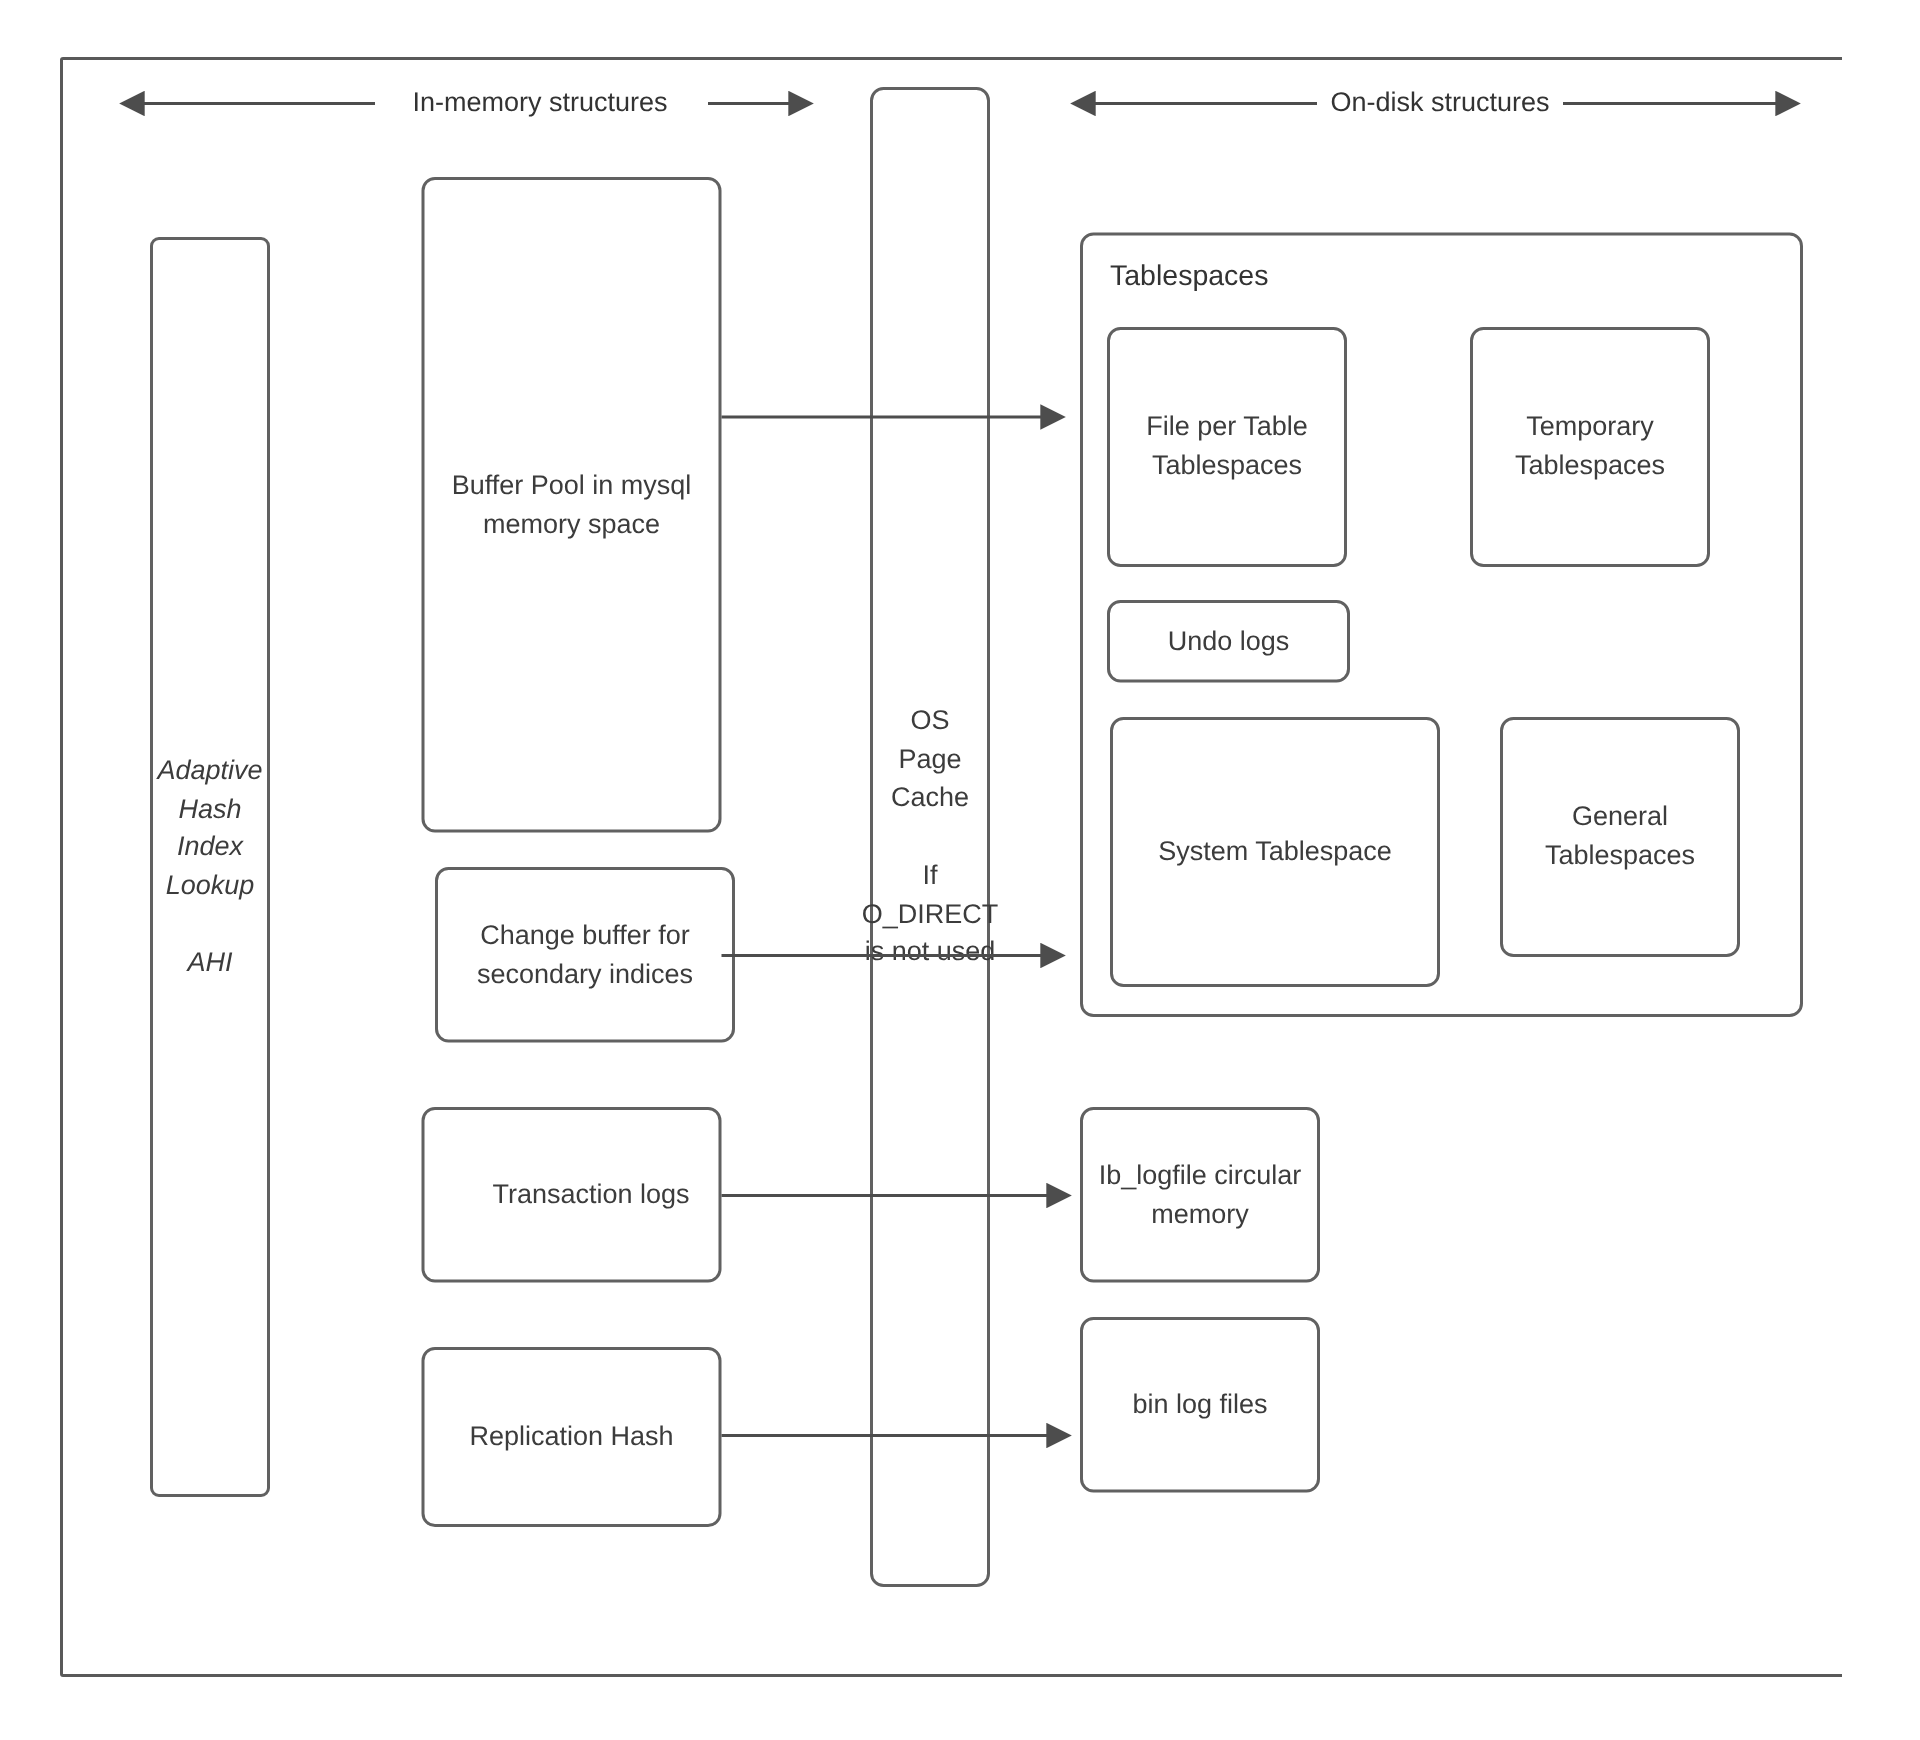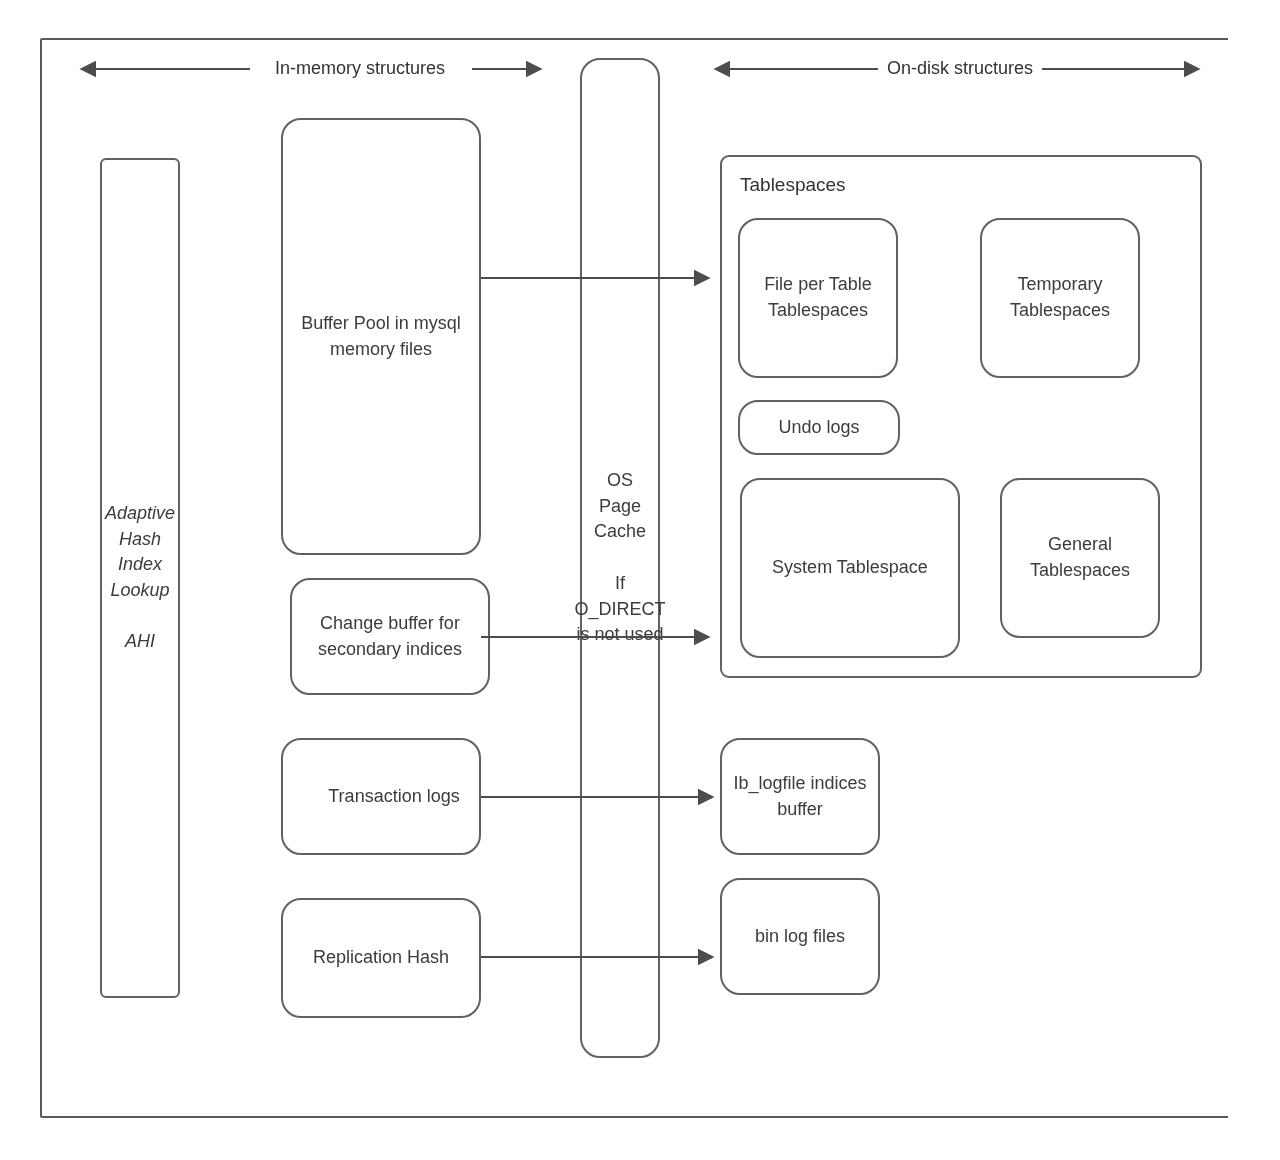--- a/index.html
+++ b/index.html
@@ -17,21 +17,21 @@
     left: 40px; top: 38px;
     width: 1196px; height: 1080px;
     border: 2px solid #595959;
     border-radius: 2px;
     box-sizing: border-box;
     background: #ffffff;
   }
   .node {
     position: absolute;
     border: 2px solid #616161;
-    border-radius: 20px;
+    border-radius: 9px;
     background: #ffffff;
     box-sizing: border-box;
     display: flex;
     flex-direction: column;
     align-items: center;
     justify-content: center;
     text-align: center;
     font-size: 18px;
     line-height: 1.42;
     color: #3c3c3c;
@@ -91,21 +91,21 @@
   <div class="container-box" id="tablespaces-box"></div>
   <div id="tablespaces-title">Tablespaces</div>
 
   <div class="node" id="ahi">
     <div>Adaptive Hash Index Lookup</div>
     <div class="gap"></div>
     <div>AHI</div>
   </div>
 
   <div class="node" id="buffer-pool">
-    <div>Buffer Pool in mysql memory files</div>
+    <div>Buffer Pool in mysql memory space</div>
   </div>
 
   <div class="node" id="change-buffer">
     <div>Change buffer for secondary indices</div>
   </div>
 
   <div class="node" id="transaction-logs">
     <div>Transaction logs</div>
   </div>
 
@@ -132,21 +132,21 @@
 
   <div class="node" id="general-tablespaces">
     <div>General Tablespaces</div>
   </div>
 
   <div class="node" id="system-tablespace">
     <div>System Tablespace</div>
   </div>
 
   <div class="node" id="ib-logfile">
-    <div>Ib_logfile indices buffer</div>
+    <div>Ib_logfile circular memory</div>
   </div>
 
   <div class="node" id="bin-log">
     <div>bin log files</div>
   </div>
 
   <svg class="arrows" viewBox="0 0 1280 1160" xmlns="http://www.w3.org/2000/svg">
     <defs>
       <marker id="ah" viewBox="0 0 10 10" refX="8.5" refY="5" markerWidth="8.5" markerHeight="8.5" orient="auto">
         <path d="M0,0 L10,5 L0,10 z" fill="#4d4d4d"></path>

